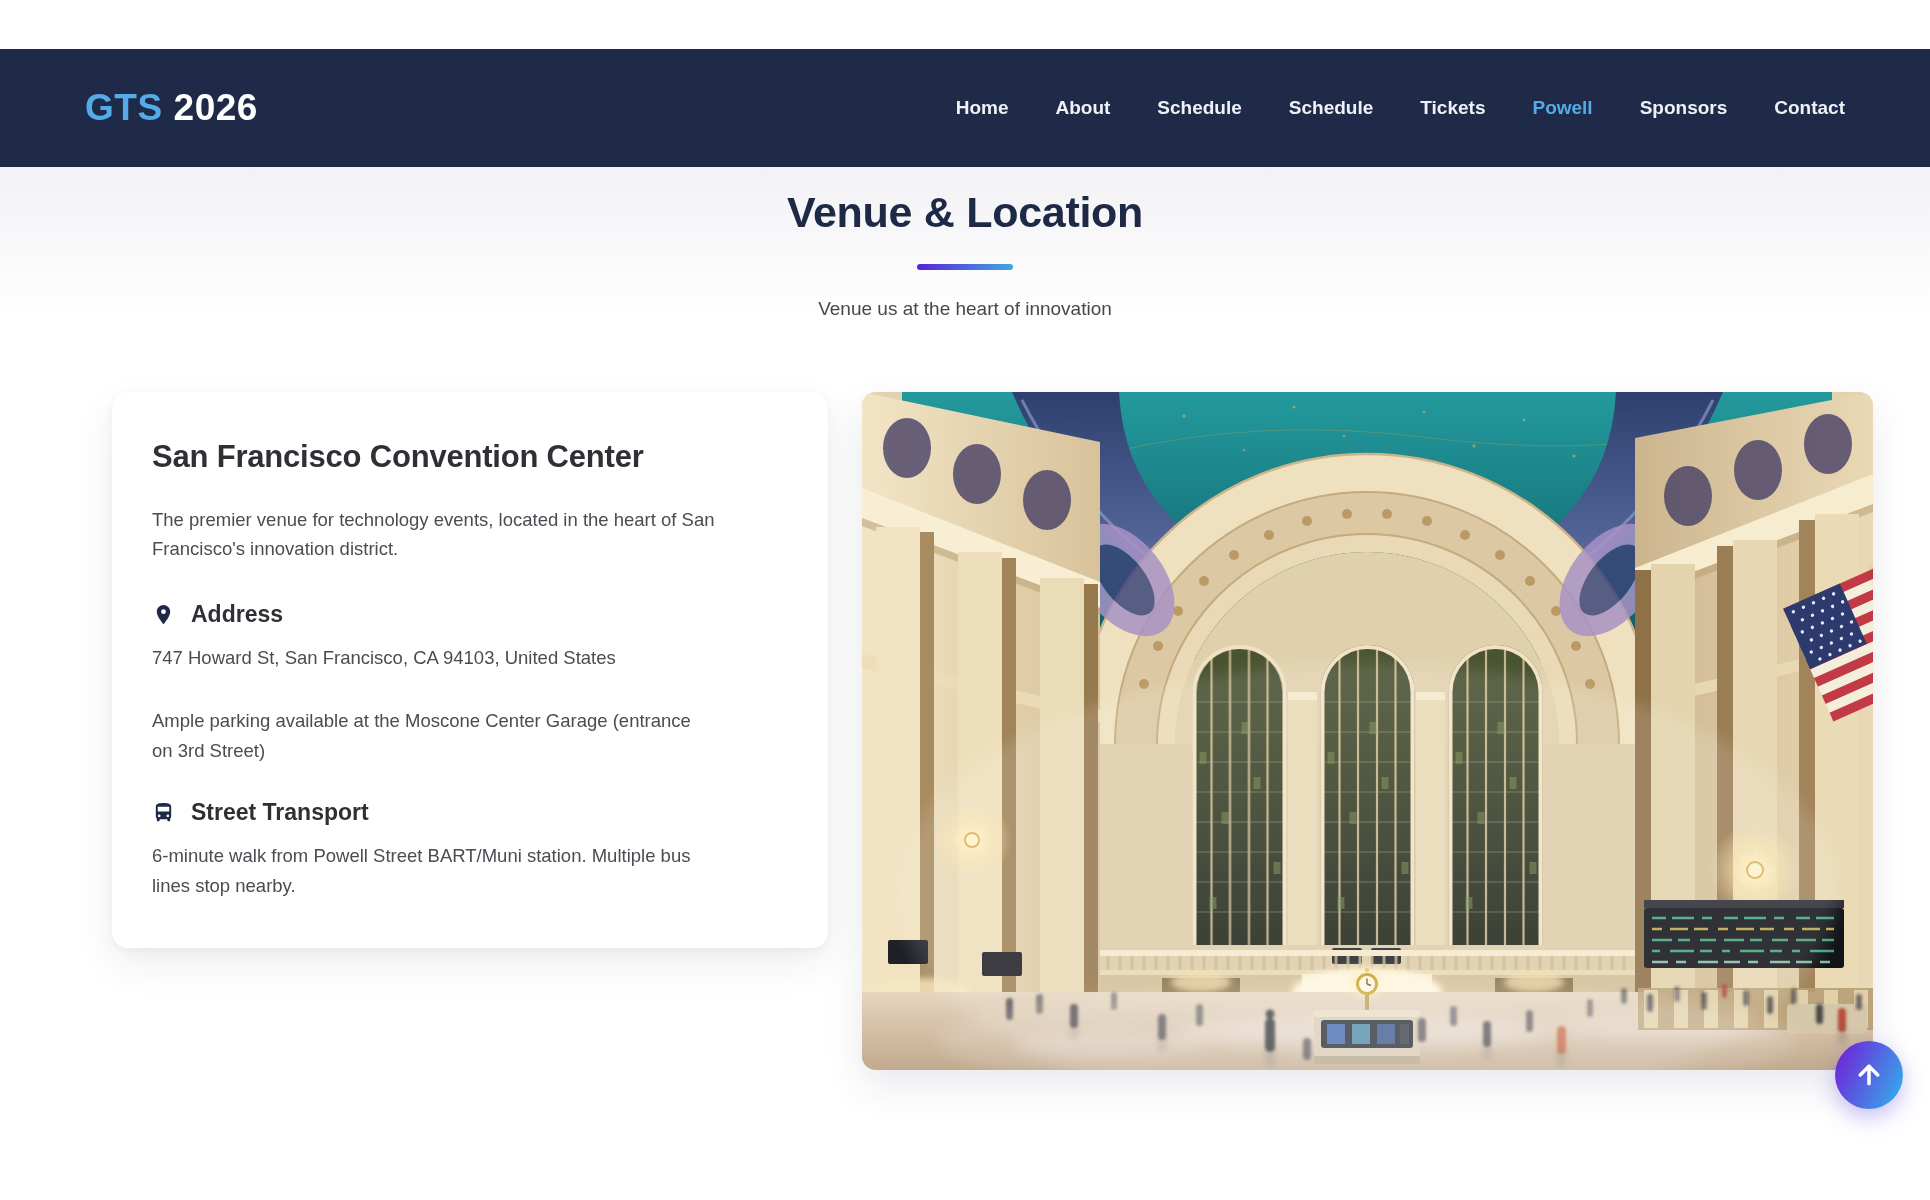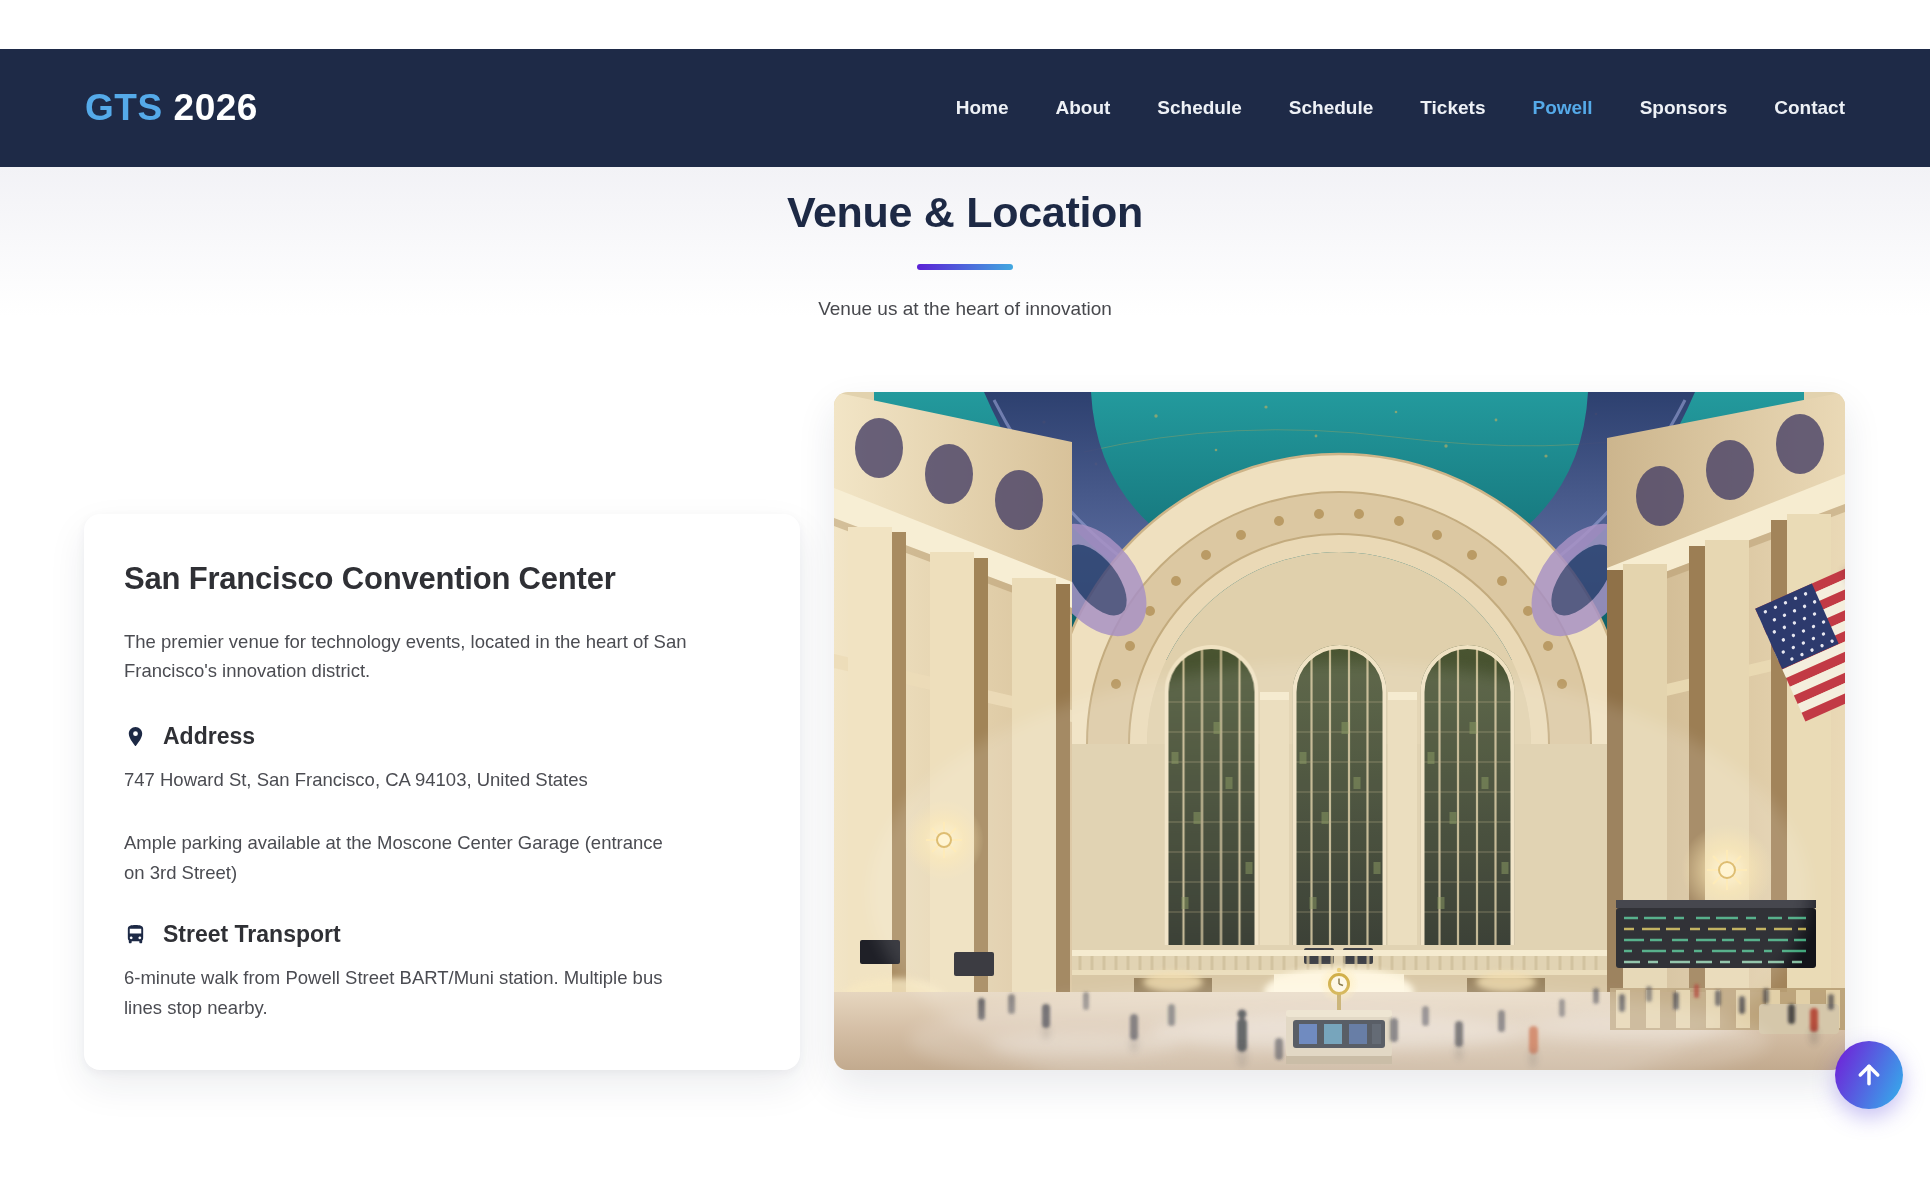--- a/index.html
+++ b/index.html
@@ -27,21 +27,21 @@
     text-align:center; padding-top:21px;
     background:linear-gradient(#f2f2f6 0px, #ffffff 150px);
   }
   .hero-title { margin:0; font-size:43px; font-weight:800; color:#1d2945; letter-spacing:-.3px; }
   .hero-divider {
     width:96px; height:6px; border-radius:3px; margin:27px auto 0;
     background:linear-gradient(90deg,#5b21d6,#41a8e0);
   }
   .hero-subtitle { margin:28px 0 0; font-size:19px; color:#47484d; }
   
-  .content { display:flex; gap:34px; padding:0 85px 0 84px; margin-top:72px; align-items:flex-end; }
+  .content { display:flex; gap:34px; padding:0 85px 0 112px; margin-top:72px; align-items:flex-start; }
   .venue-card {
     width:716px; flex:none; background:#ffffff; border-radius:16px; padding:47px 40px;
     box-shadow:0 16px 38px rgba(30,40,70,.08), 0 3px 10px rgba(30,40,70,.05);
   }
   .venue-title { margin:0 0 30px; font-size:31px; font-weight:800; color:#2f3035; letter-spacing:-.2px; }
   .venue-desc { margin:0 0 38px; font-size:18.5px; line-height:1.58; color:#4b4c52; max-width:590px; }
   .info-section { margin-top:33px; }
   .info-head { display:flex; align-items:center; gap:16px; }
   .info-head svg { width:23px; height:23px; fill:#1d2945; flex:none; }
   .info-heading { margin:0; font-size:23px; font-weight:800; color:#2f3035; }

